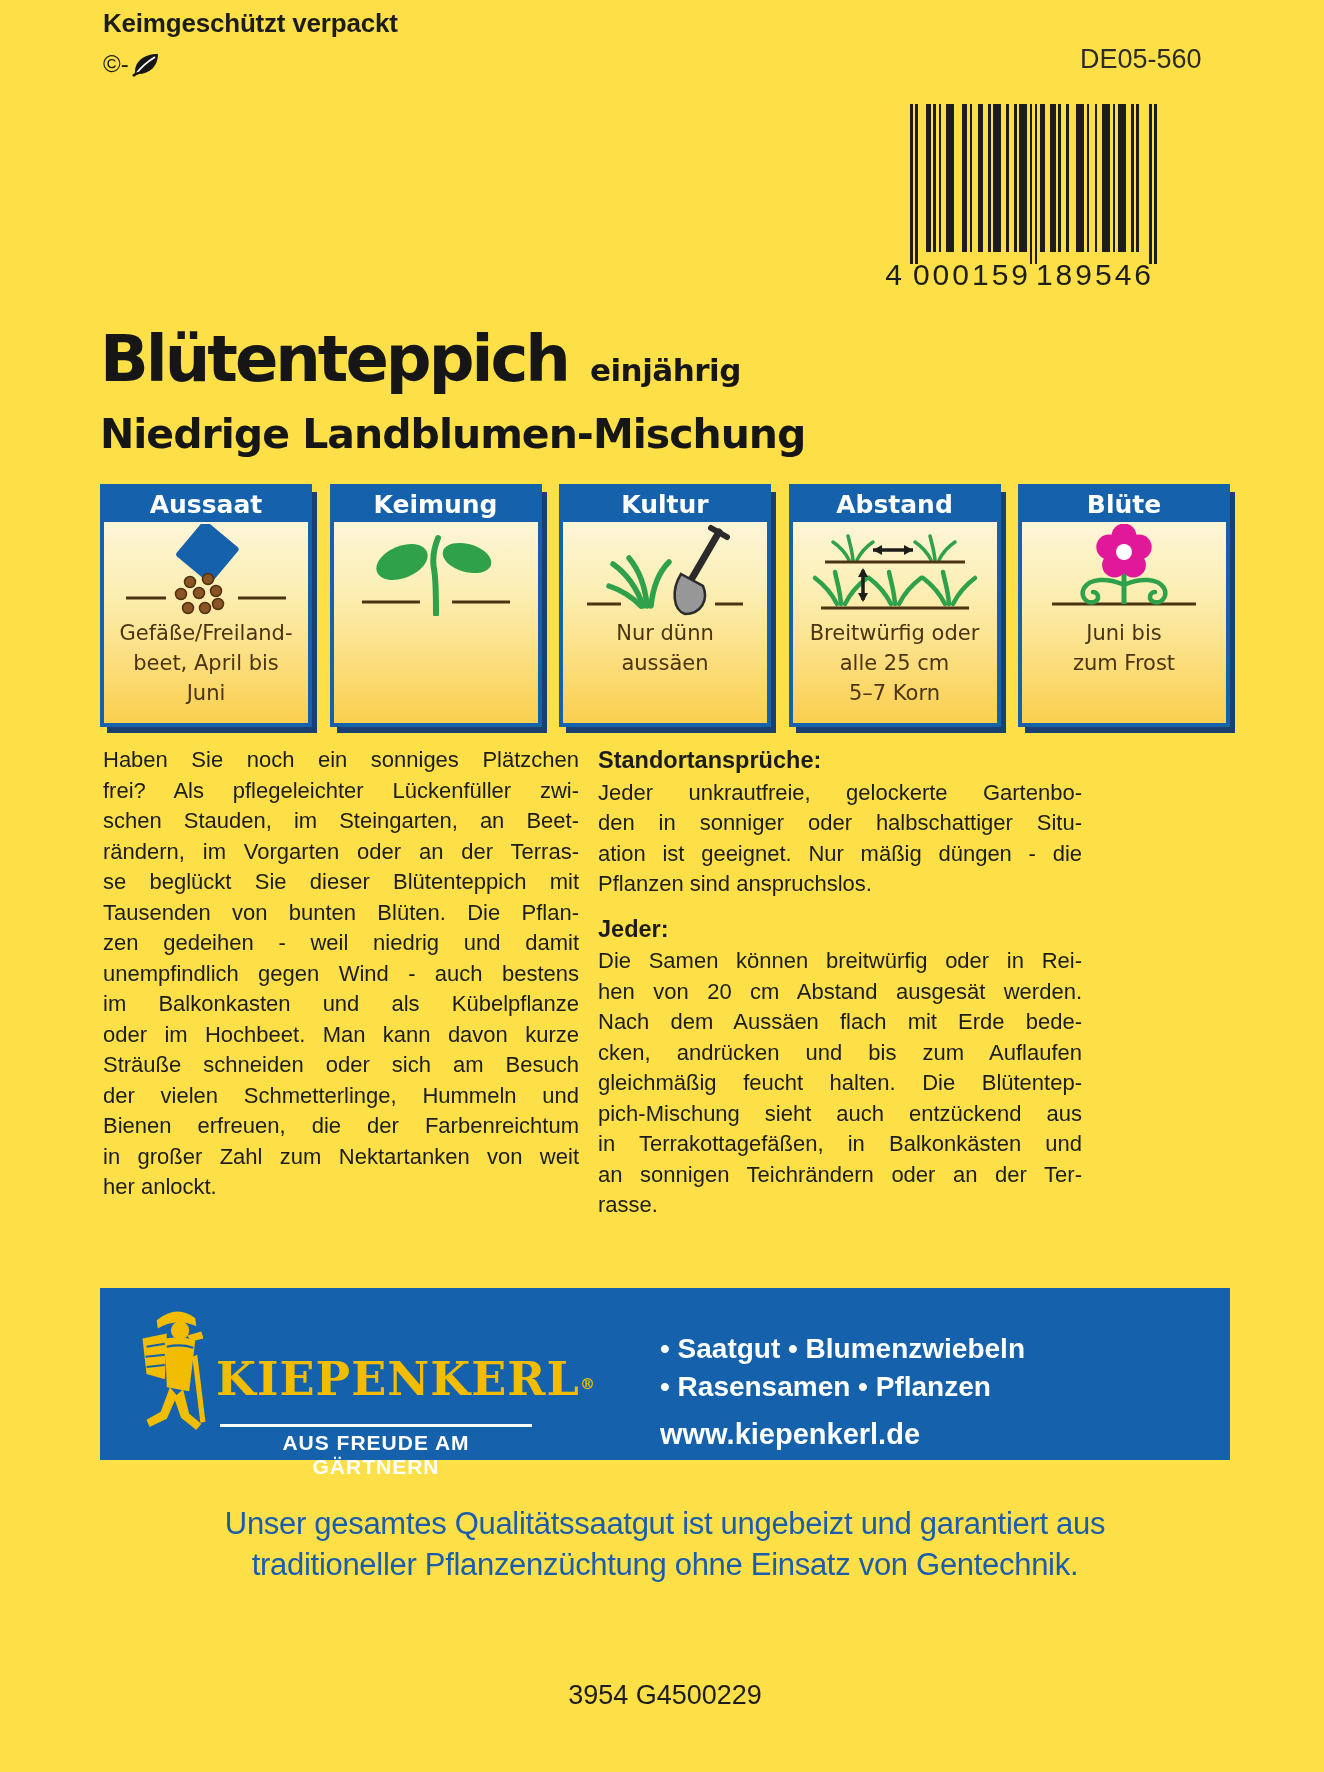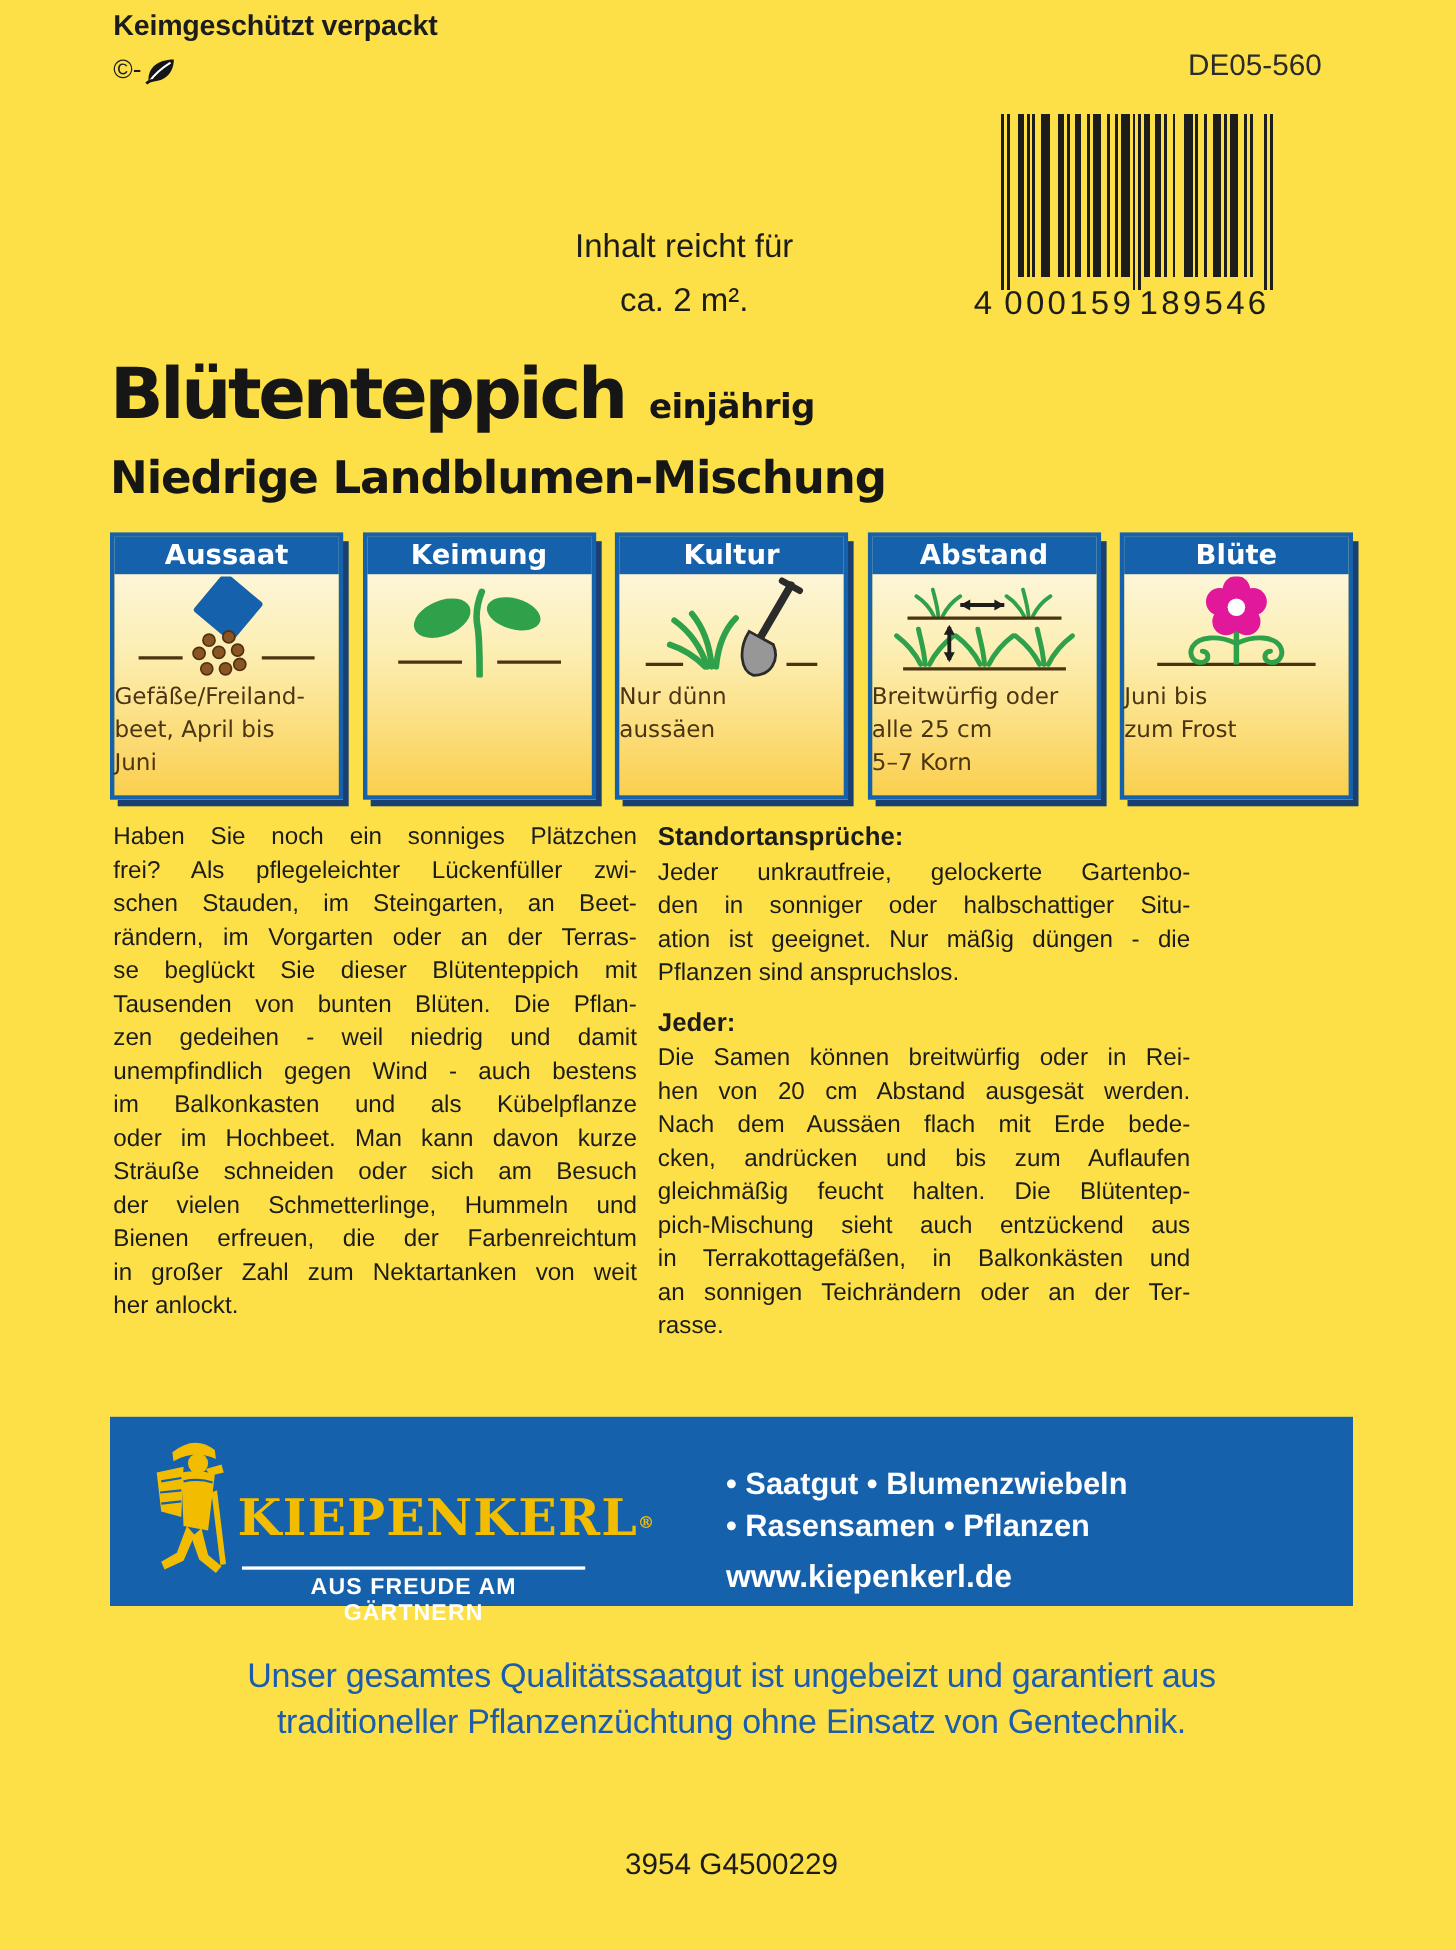--- a/index.html
+++ b/index.html
@@ -35,21 +35,21 @@
   .info-box {
     width:212px; height:243px;
     border:4px solid var(--blue,#1561ac);
     background:linear-gradient(180deg,#fdf9ea 0%,#fceeb2 45%,var(--yellow-bottom,#fbcf4e) 100%);
     box-shadow:6px 7px 0 -1px var(--box-shadow,#1a4071);
   }
   .box-header { background:var(--blue,#1561ac); color:#fff; text-align:center;
     font-family:"DejaVu Sans",sans-serif; font-weight:bold; font-size:25px; line-height:34px; height:34px; }
   .box-icon { height:92px; margin-top:2px; }
   .box-icon svg { width:100%; height:100%; display:block; }
-  .box-caption { margin-top:2px; font-family:"DejaVu Sans",sans-serif;
+  .box-caption { margin-top:2px; text-align:center; font-family:"DejaVu Sans",sans-serif;
     font-size:21px; line-height:30px; color:var(--caption-brown,#4a3412); white-space:pre-line; }
 
   .desc-col { position:absolute; left:103px; top:745px; width:476px; font-size:22px; line-height:30.5px; color:#1c1c1c; }
   .right-col { position:absolute; left:598px; top:745px; width:484px; font-size:22px; line-height:30.5px; color:#1c1c1c; }
   .jtext { white-space:pre-line; text-align:justify; text-align-last:justify; text-justify:inter-word; }
   .lastline { text-align:left; text-align-last:left; }
   .col-heading { font-weight:bold; font-size:23.5px; margin-bottom:2px; }
   .tips-block { margin-top:14px; }
 
   .brand-panel { position:absolute; left:100px; top:1288px; width:1130px; height:172px; background:var(--blue,#1561ac); }
@@ -139,22 +139,20 @@
           <rect x="268.20000000000005" y="6" width="2.6" height="148" fill="#1d1d1b"></rect>
           <rect x="281.20000000000005" y="6" width="2.6" height="160" fill="#1d1d1b"></rect>
           <rect x="286.4" y="6" width="2.6" height="160" fill="#1d1d1b"></rect>
         </g>
       <text class="bc-digit" x="34" y="187" text-anchor="end">4</text>
       <text class="bc-digit" x="104" y="187" text-anchor="middle" letter-spacing="3">000159</text>
       <text class="bc-digit" x="227" y="187" text-anchor="middle" letter-spacing="3">189546</text>
     </svg>
   </div>
 
-  <div class="content-note">Inhalt reicht für
-ca. 2 m².</div>
 
   <div class="title-row">
     <span class="title-main">Blütenteppich</span>
     <span class="title-qualifier">einjährig</span>
   </div>
   <div class="subtitle">Niedrige Landblumen-Mischung</div>
 
   <div class="boxes-row">
 
     <div class="info-box">

